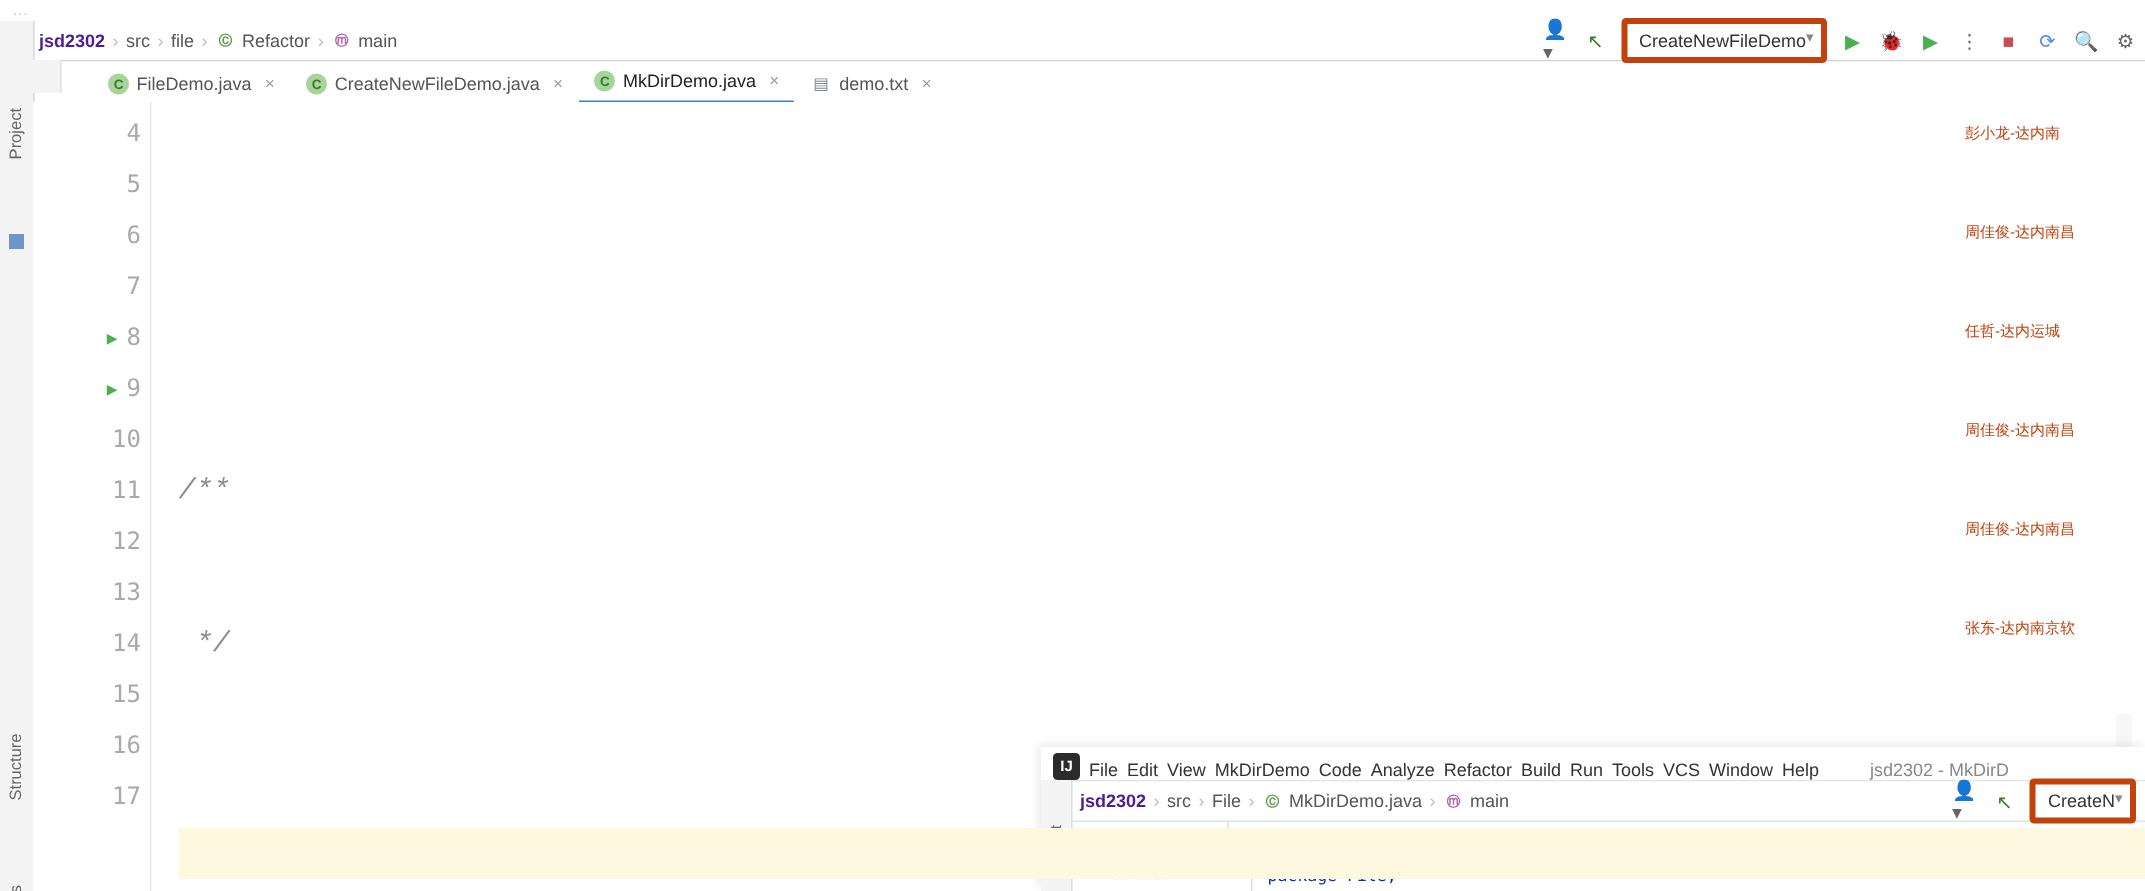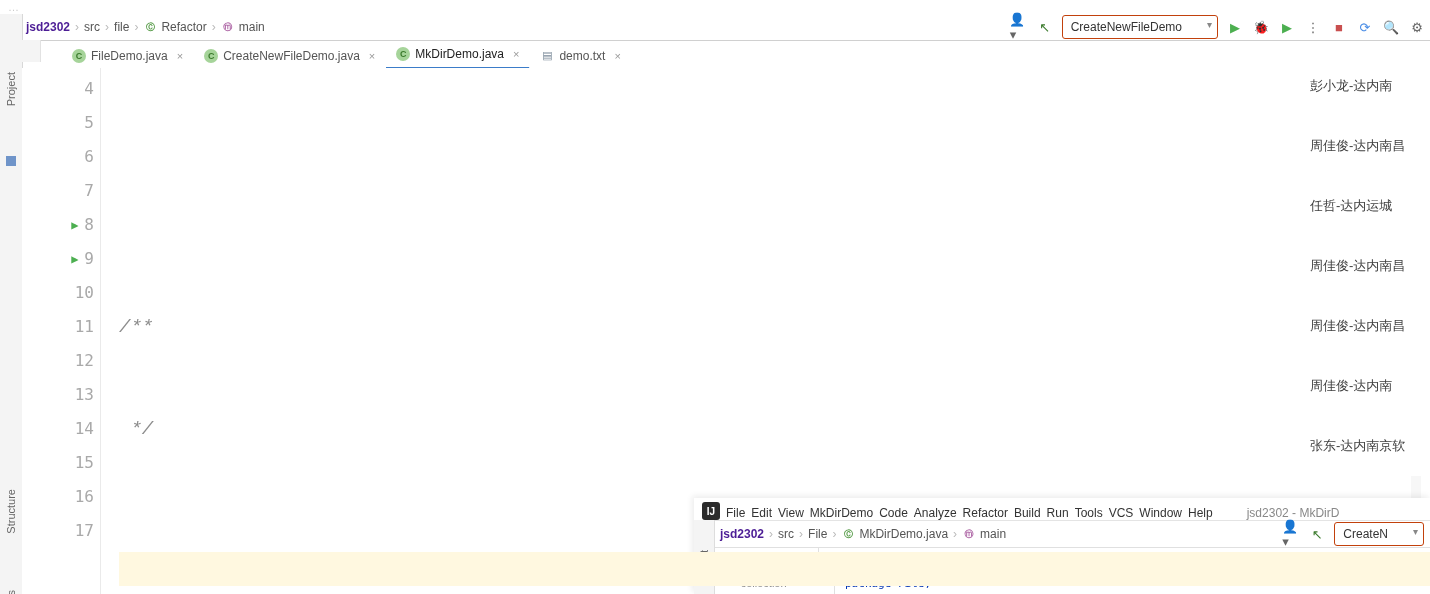--- a/index.html
+++ b/index.html
@@ -8,21 +8,21 @@
 .menubar span{white-space:nowrap}
 .navbar{height:26px;display:flex;align-items:center;border-bottom:1px solid #d0d0d0;padding:0 4px;background:#fff}
 .bc{display:flex;align-items:center;gap:2px;font-size:12px;color:#555}
 .bc .sep{color:#bbb;margin:0 3px}
 .bc .bold{font-weight:600;color:#4c1d95}
 .bc .j-ico,.bc .m-ico{display:inline-flex;align-items:center;justify-content:center;width:14px;height:14px;border-radius:2px;font-size:9px;font-weight:bold;margin-right:2px}
 .j-ico{color:#5b9e4d}
 .m-ico{color:#b06aa8}
 .nav-right{margin-left:auto;display:flex;align-items:center;gap:8px}
 .nav-ico{width:18px;height:18px;display:inline-flex;align-items:center;justify-content:center;color:#666;cursor:pointer}
-.run-combo{height:22px;border:1px solid #c2410c;border-radius:3px;padding:0 35px 0 8px;display:flex;align-items:center;font-size:12px;color:#333;position:relative;background:#fff}
+.run-combo{height:22px;border:4px solid #c2410c;border-radius:3px;padding:0 10px 0 8px;display:flex;align-items:center;font-size:12px;color:#333;position:relative;background:#fff}
 .run-combo::after{content:"▾";position:absolute;right:5px;top:3px;color:#888;font-size:10px}
 .play{color:#4caf50}
 .bug{color:#4caf50}
 .stop{color:#c94f4f}
 .tabs{height:28px;display:flex;align-items:flex-end;border-bottom:1px solid #d0d0d0;background:#fff;padding-left:40px;gap:0}
 .tab{height:27px;padding:0 10px;display:flex;align-items:center;gap:5px;font-size:12px;color:#555;border-right:1px solid transparent;cursor:pointer}
 .tab.active{border-bottom:3px solid #3b7cc9;color:#222;margin-bottom:-1px}
 .tab .c-ico{width:14px;height:14px;border-radius:50%;background:#a6d49a;color:#3a7a2c;font-size:9px;font-weight:bold;display:inline-flex;align-items:center;justify-content:center}
 .tab .t-ico{width:14px;height:14px;font-size:11px;color:#7a8a99;display:inline-flex;align-items:center;justify-content:center}
 .tab .close{color:#999;font-size:11px;margin-left:4px}
@@ -38,21 +38,21 @@
 .code > div{position:relative;z-index:1}
 .jdoc{color:#8c8c8c;font-style:italic}
 .jdoc-in{color:#6a8c5a;font-style:italic}
 .warn-badge{position:absolute;right:26px;top:74px;display:flex;align-items:center;gap:4px;font-size:11px;color:#999}
 .warn-badge .y{color:#c9a227;font-weight:bold}
 .warn-badge .up,.warn-badge .dn{color:#aaa;cursor:pointer}
 .scroll-strip{position:absolute;right:9px;top:68px;width:10px;bottom:0;background:#f7f7f7}
 .scroll-strip .mk{position:absolute;left:1px;width:8px;height:4px;background:#e6b84d}
 .scroll-strip .mk1{top:200px}
 .right-panel{position:absolute;right:0;top:56px;width:120px;height:420px;background:#fff;display:flex;flex-direction:column}
-.rp-item{height:66px;display:flex;align-items:center;font-size:13px;color:#404040;white-space:nowrap;overflow:hidden}
+.rp-item{height:66px;display:flex;align-items:center;font-size:10px;color:#c2410c;white-space:nowrap;overflow:hidden}
 .sub-ide{position:absolute;left:694px;top:498px;width:736px;height:96px;border-top:0;background:#fff;box-shadow:-2px -2px 6px rgba(0,0,0,.08)}
 .sub-ide .menubar2{height:22px;display:flex;align-items:flex-end;gap:6px;padding:0 8px;border-bottom:1px solid #e4e4e4;background:#fff;font-size:12px}
 .sub-ide .menubar2 .logo{width:18px;height:18px;background:#2b2b2b;color:#fff;display:inline-flex;align-items:center;justify-content:center;font-size:10px;font-weight:bold;border-radius:3px}
 .sub-ide .menubar2 .mi{color:#333;cursor:pointer}
 .sub-ide .menubar2 .title{margin-left:28px;color:#888}
 .sub-ide .nav2{height:26px;display:flex;align-items:center;padding:0 6px;border-bottom:1px solid #e0e0e0;background:#fff}
 .sub-ide .tabs2{height:28px;display:flex;align-items:center;border-bottom:1px solid #e0e0e0;background:#fff}
 .sub-ide .proj{width:100px;display:flex;align-items:center;gap:4px;font-size:12px;padding-left:4px;border-right:1px solid #e0e0e0;height:100%}
 .sub-ide .tool-ico{width:20px;height:20px;display:inline-flex;align-items:center;justify-content:center;color:#777;cursor:pointer;font-size:12px}
 .sub-side{position:absolute;left:0;top:22px;width:20px;bottom:0;background:#f4f4f4;border-right:1px solid #ddd;display:flex;flex-direction:column;align-items:center;padding-top:30px}
@@ -210,21 +210,20 @@
 <div class="scroll-strip">
   <div class="mk mk1"></div>
 </div>
 
 <div class="right-panel">
   <div class="rp-item">彭小龙-达内南</div>
   <div class="rp-item">周佳俊-达内南昌</div>
   <div class="rp-item">任哲-达内运城</div>
   <div class="rp-item">周佳俊-达内南昌</div>
   <div class="rp-item">周佳俊-达内南昌</div>
-  <div class="rp-item">周佳俊-达内南</div>
   <div class="rp-item">张东-达内南京软</div>
 </div>
 
 <div class="sub-ide">
   <div class="sub-side">
     <div class="vtxt">Project</div>
   </div>
   <div class="menubar2">
     <span class="logo">IJ</span>
     <span class="mi">File</span>

